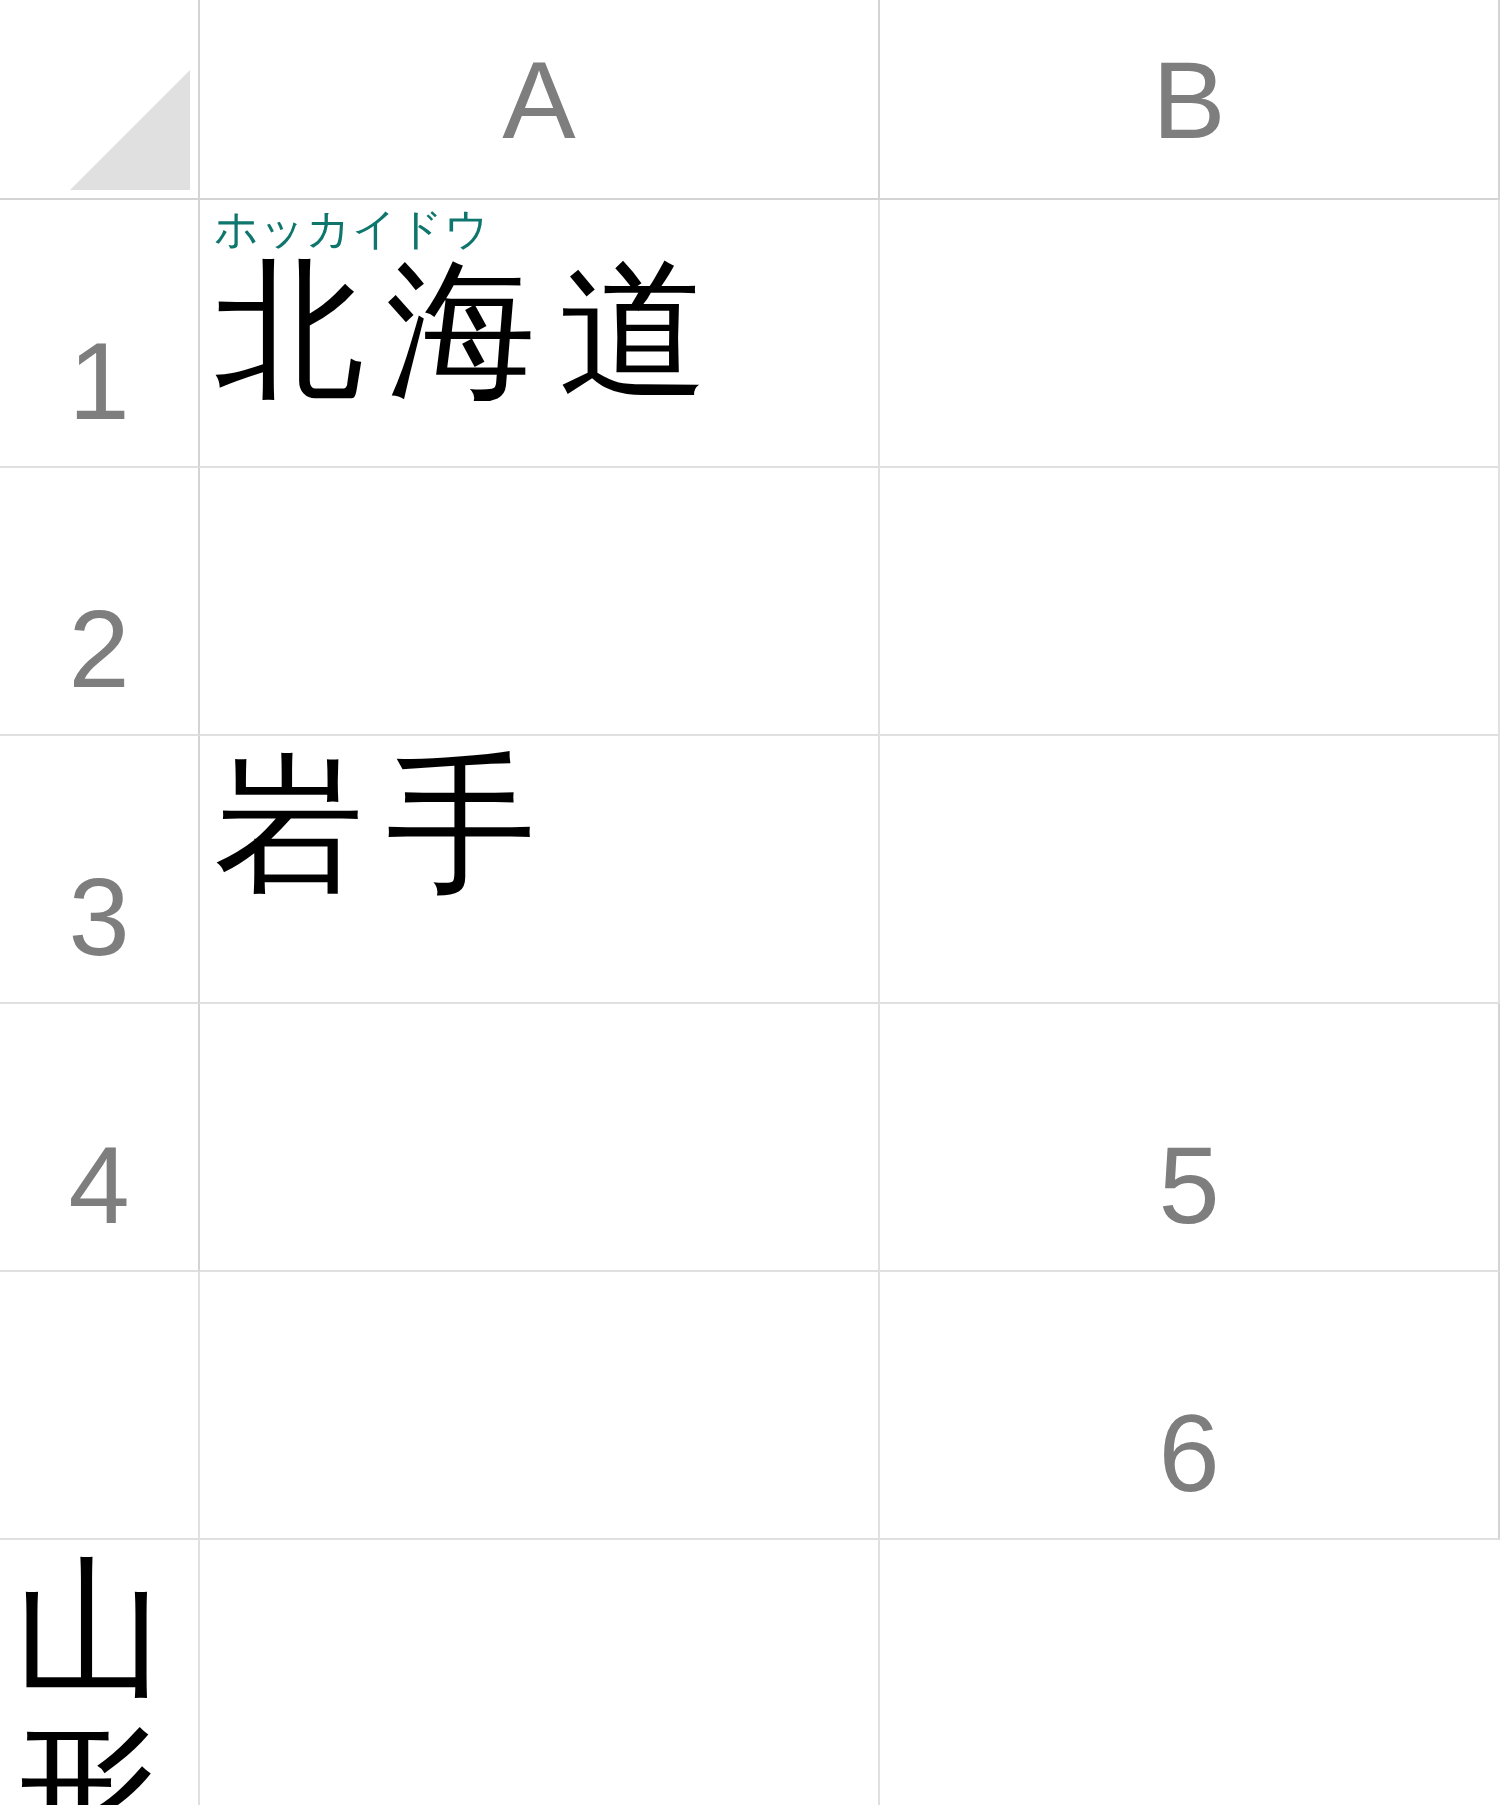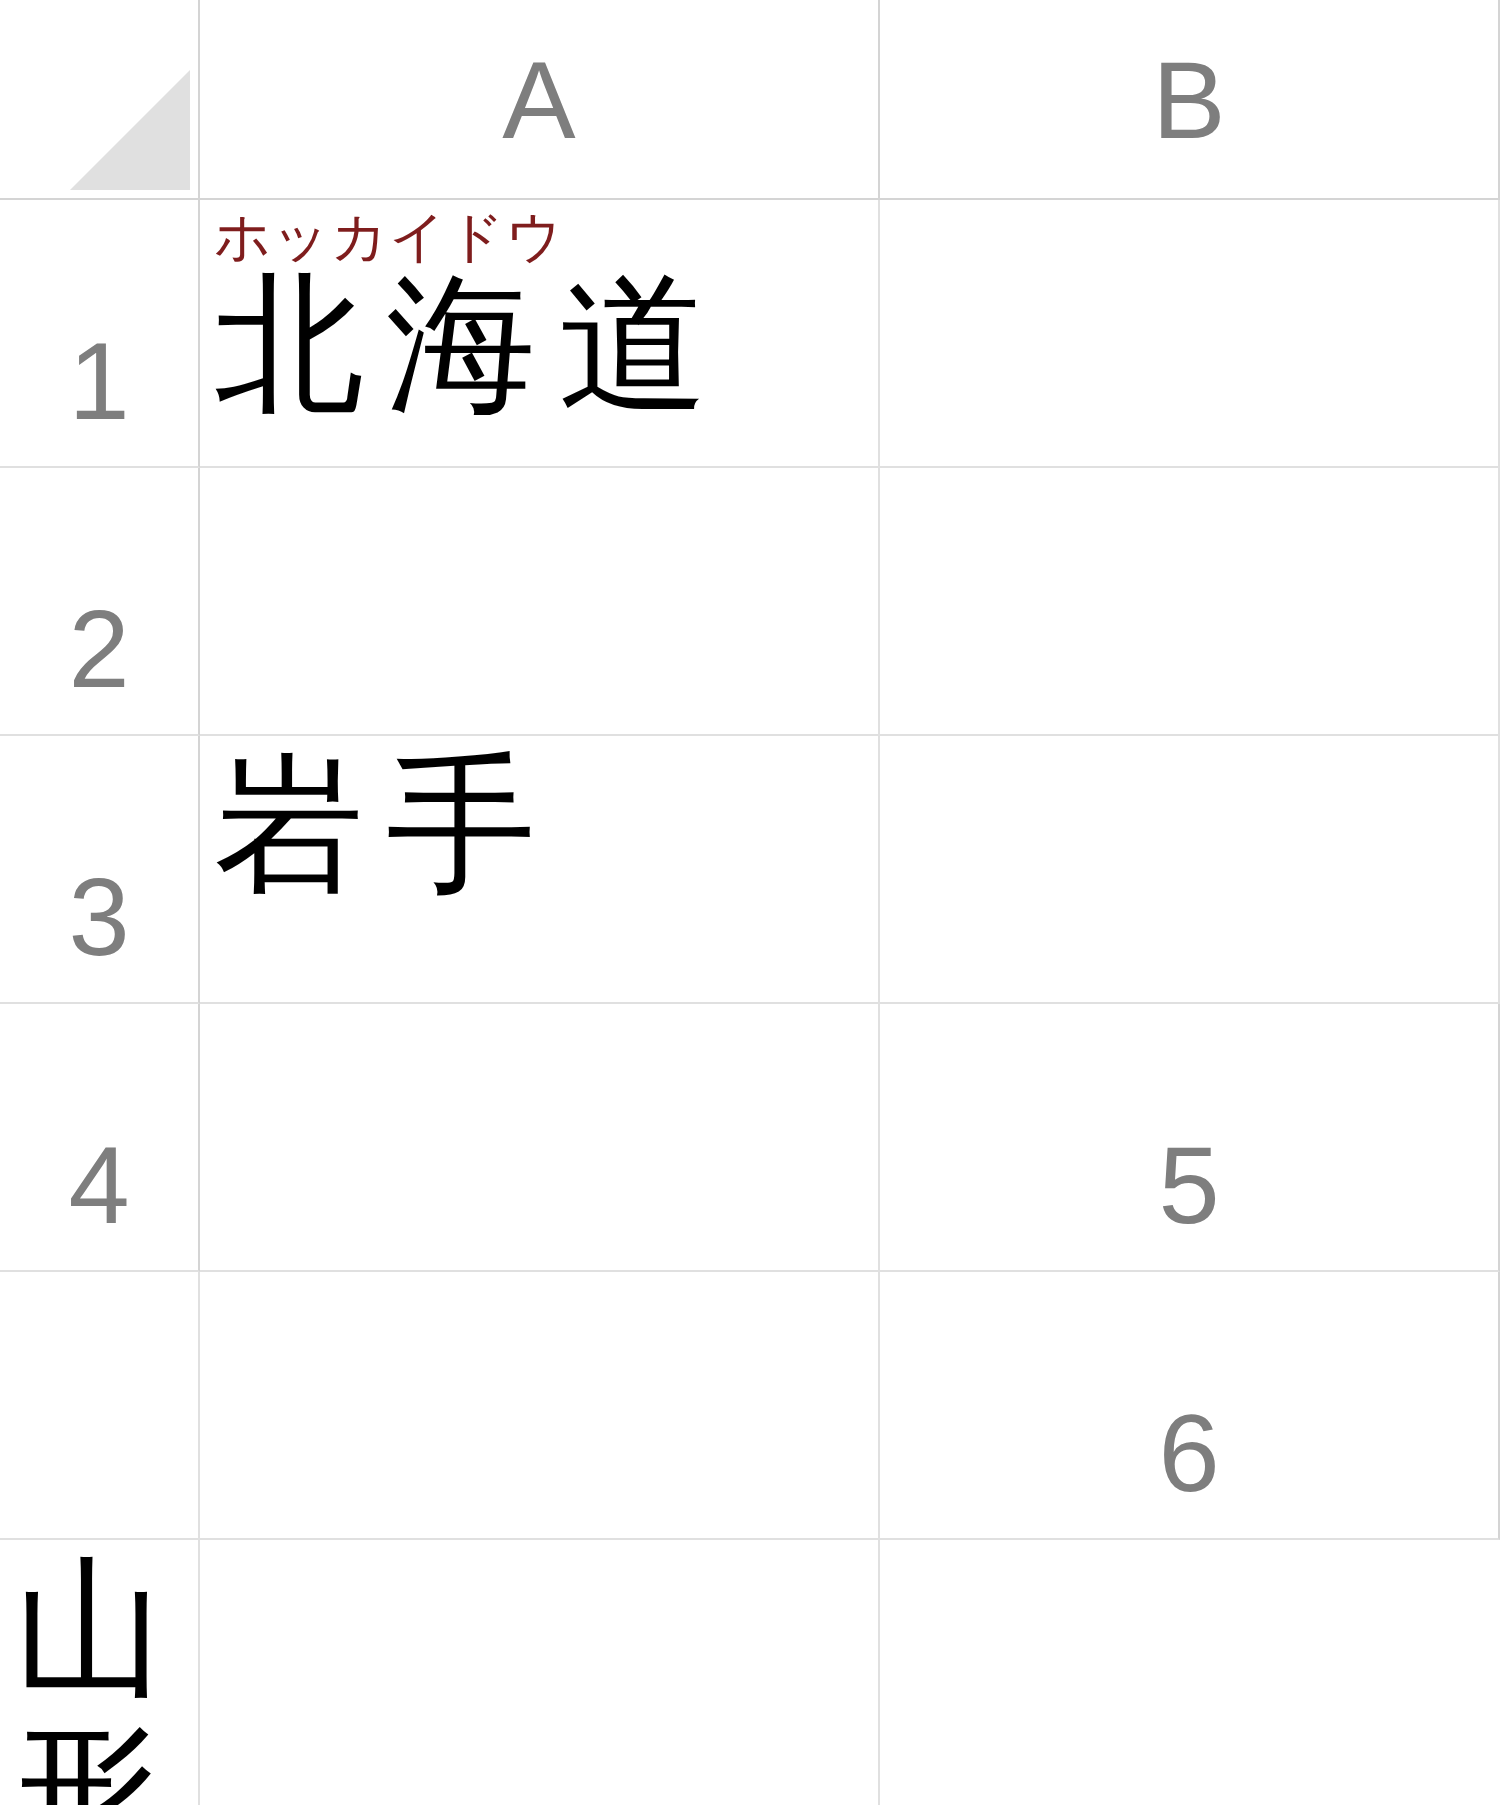--- a/index.html
+++ b/index.html
@@ -52,25 +52,26 @@
     border-right: 2px solid #e0e0e0;
     border-bottom: 2px solid #e0e0e0;
     background: #ffffff;
     padding: 6px 14px 0 14px;
     display: flex;
     flex-direction: column;
     justify-content: flex-start;
     overflow: hidden;
   }
   .ruby {
-    font-size: 56px;
-    color: #7f1d1d;
+    font-size: 44px;
+    color: #0f766e;
     line-height: 1.1;
     letter-spacing: 1px;
     margin-bottom: -6px;
+    font-family: Liberation Serif, serif;
   }
   .kanji {
     font-size: 150px;
     color: #000000;
     line-height: 1.1;
     letter-spacing: 22px;
   }
 </style>
 </head>
 <body>

